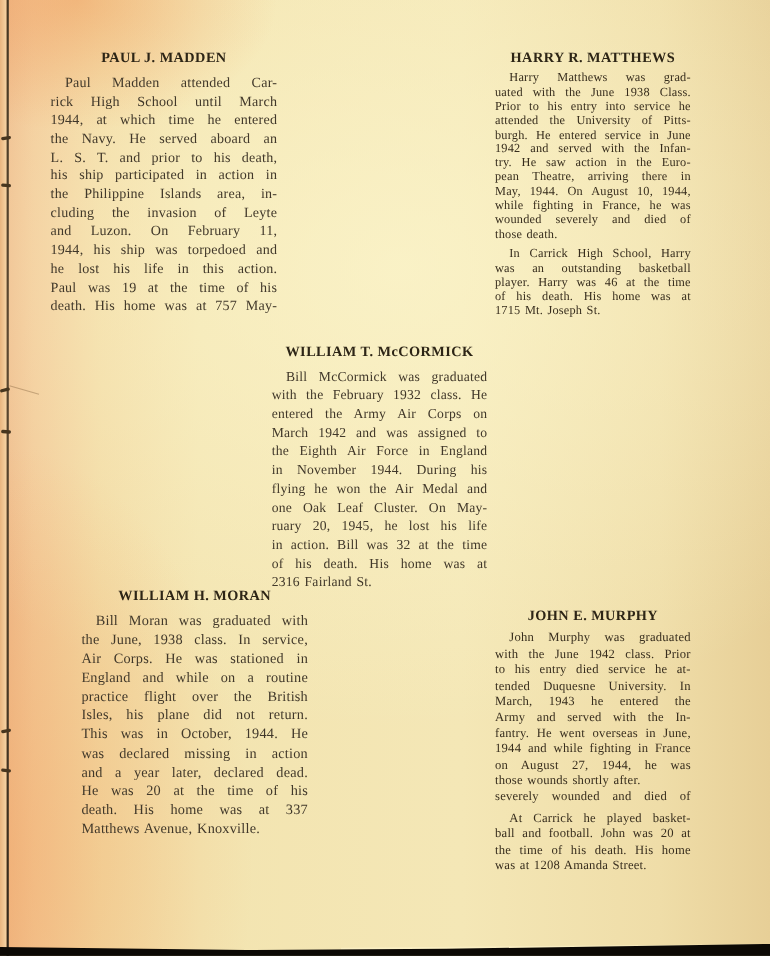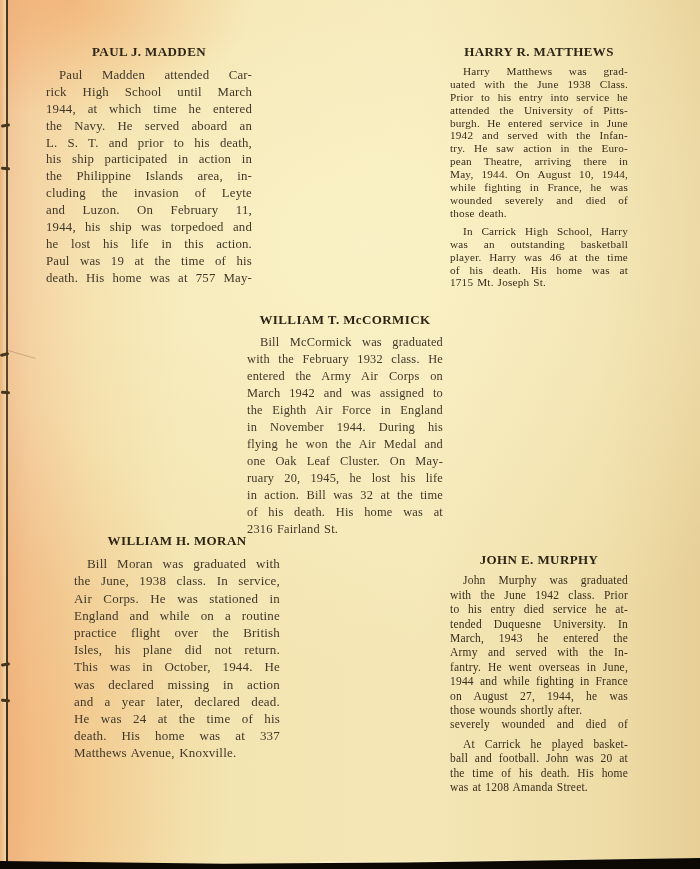--- a/index.html
+++ b/index.html
@@ -133,21 +133,21 @@
         <div class="para">
           <div class="line first">Bill Moran was graduated with</div>
           <div class="line">the June, 1938 class. In service,</div>
           <div class="line">Air Corps. He was stationed in</div>
           <div class="line">England and while on a routine</div>
           <div class="line">practice flight over the British</div>
           <div class="line">Isles, his plane did not return.</div>
           <div class="line">This was in October, 1944. He</div>
           <div class="line">was declared missing in action</div>
           <div class="line">and a year later, declared dead.</div>
-          <div class="line">He was 24 at the time of his</div>
+          <div class="line">He was 20 at the time of his</div>
           <div class="line">death. His home was at 337</div>
           <div class="line last">Matthews Avenue, Knoxville.</div>
         </div>
       </div>
   </article>
 
   <article class="bio b-murphy">
     <h2 class="bio-title">JOHN E. MURPHY</h2>
     <div class="bio-body">
         <div class="para">

